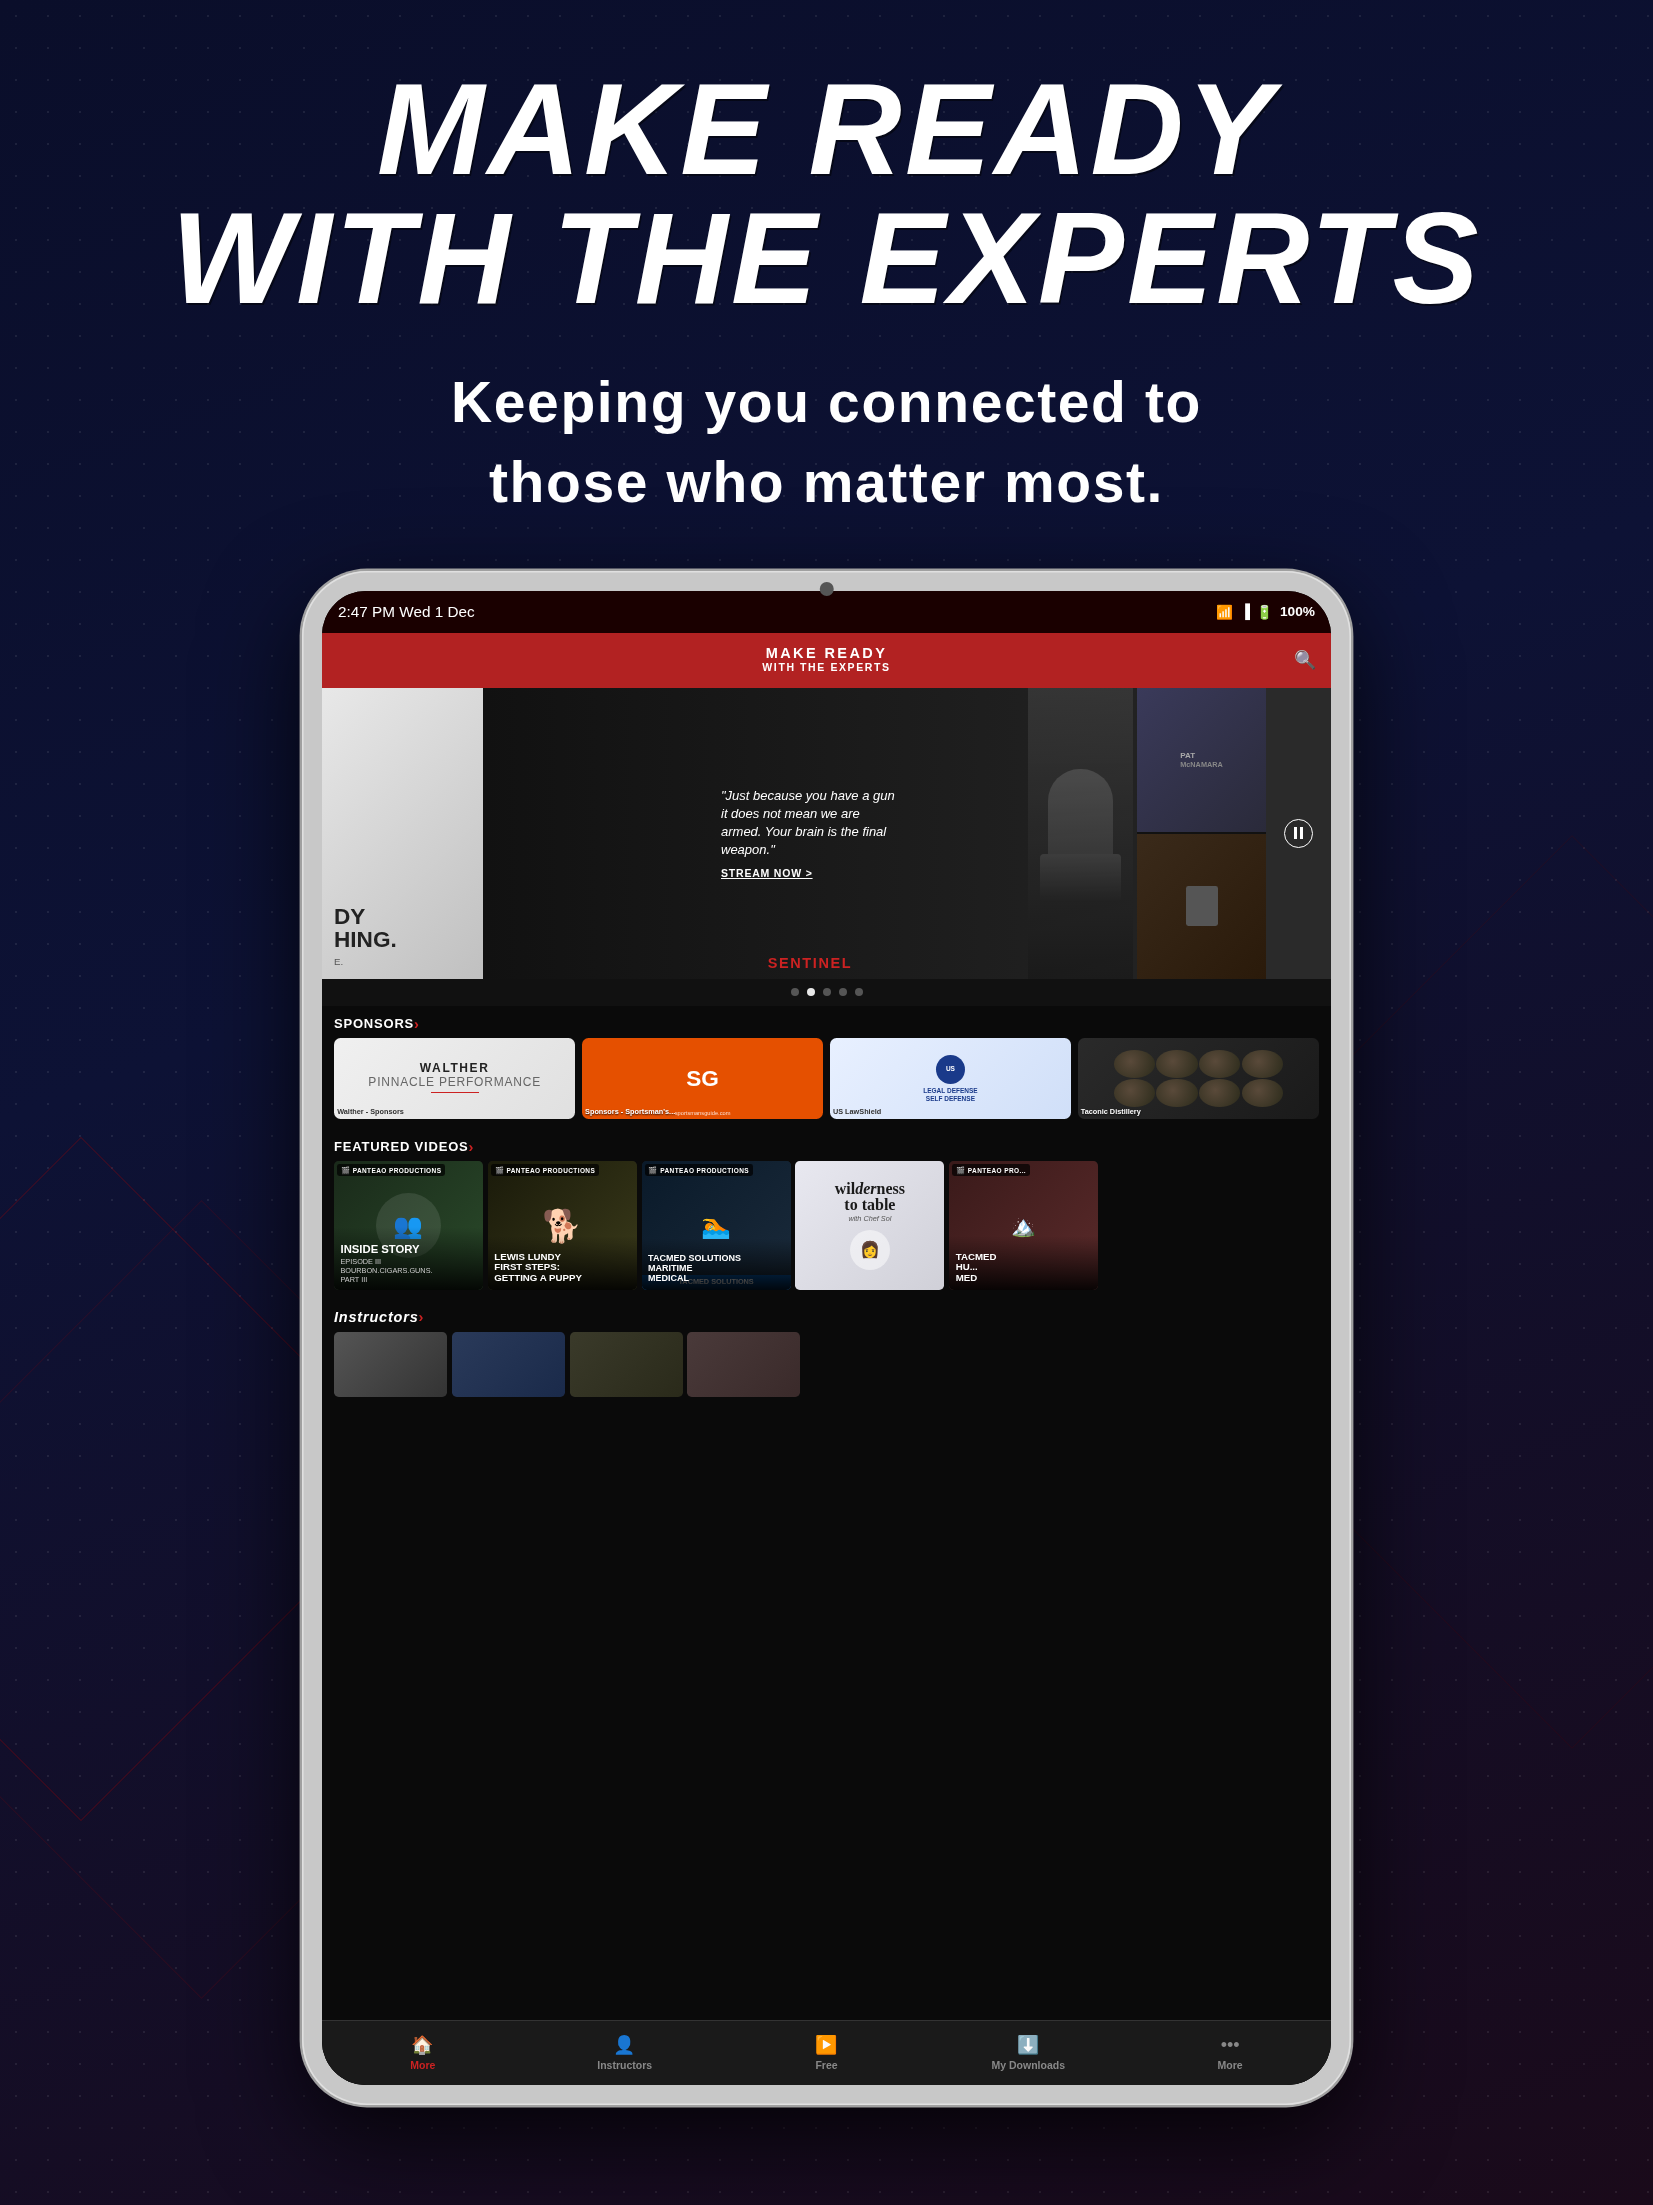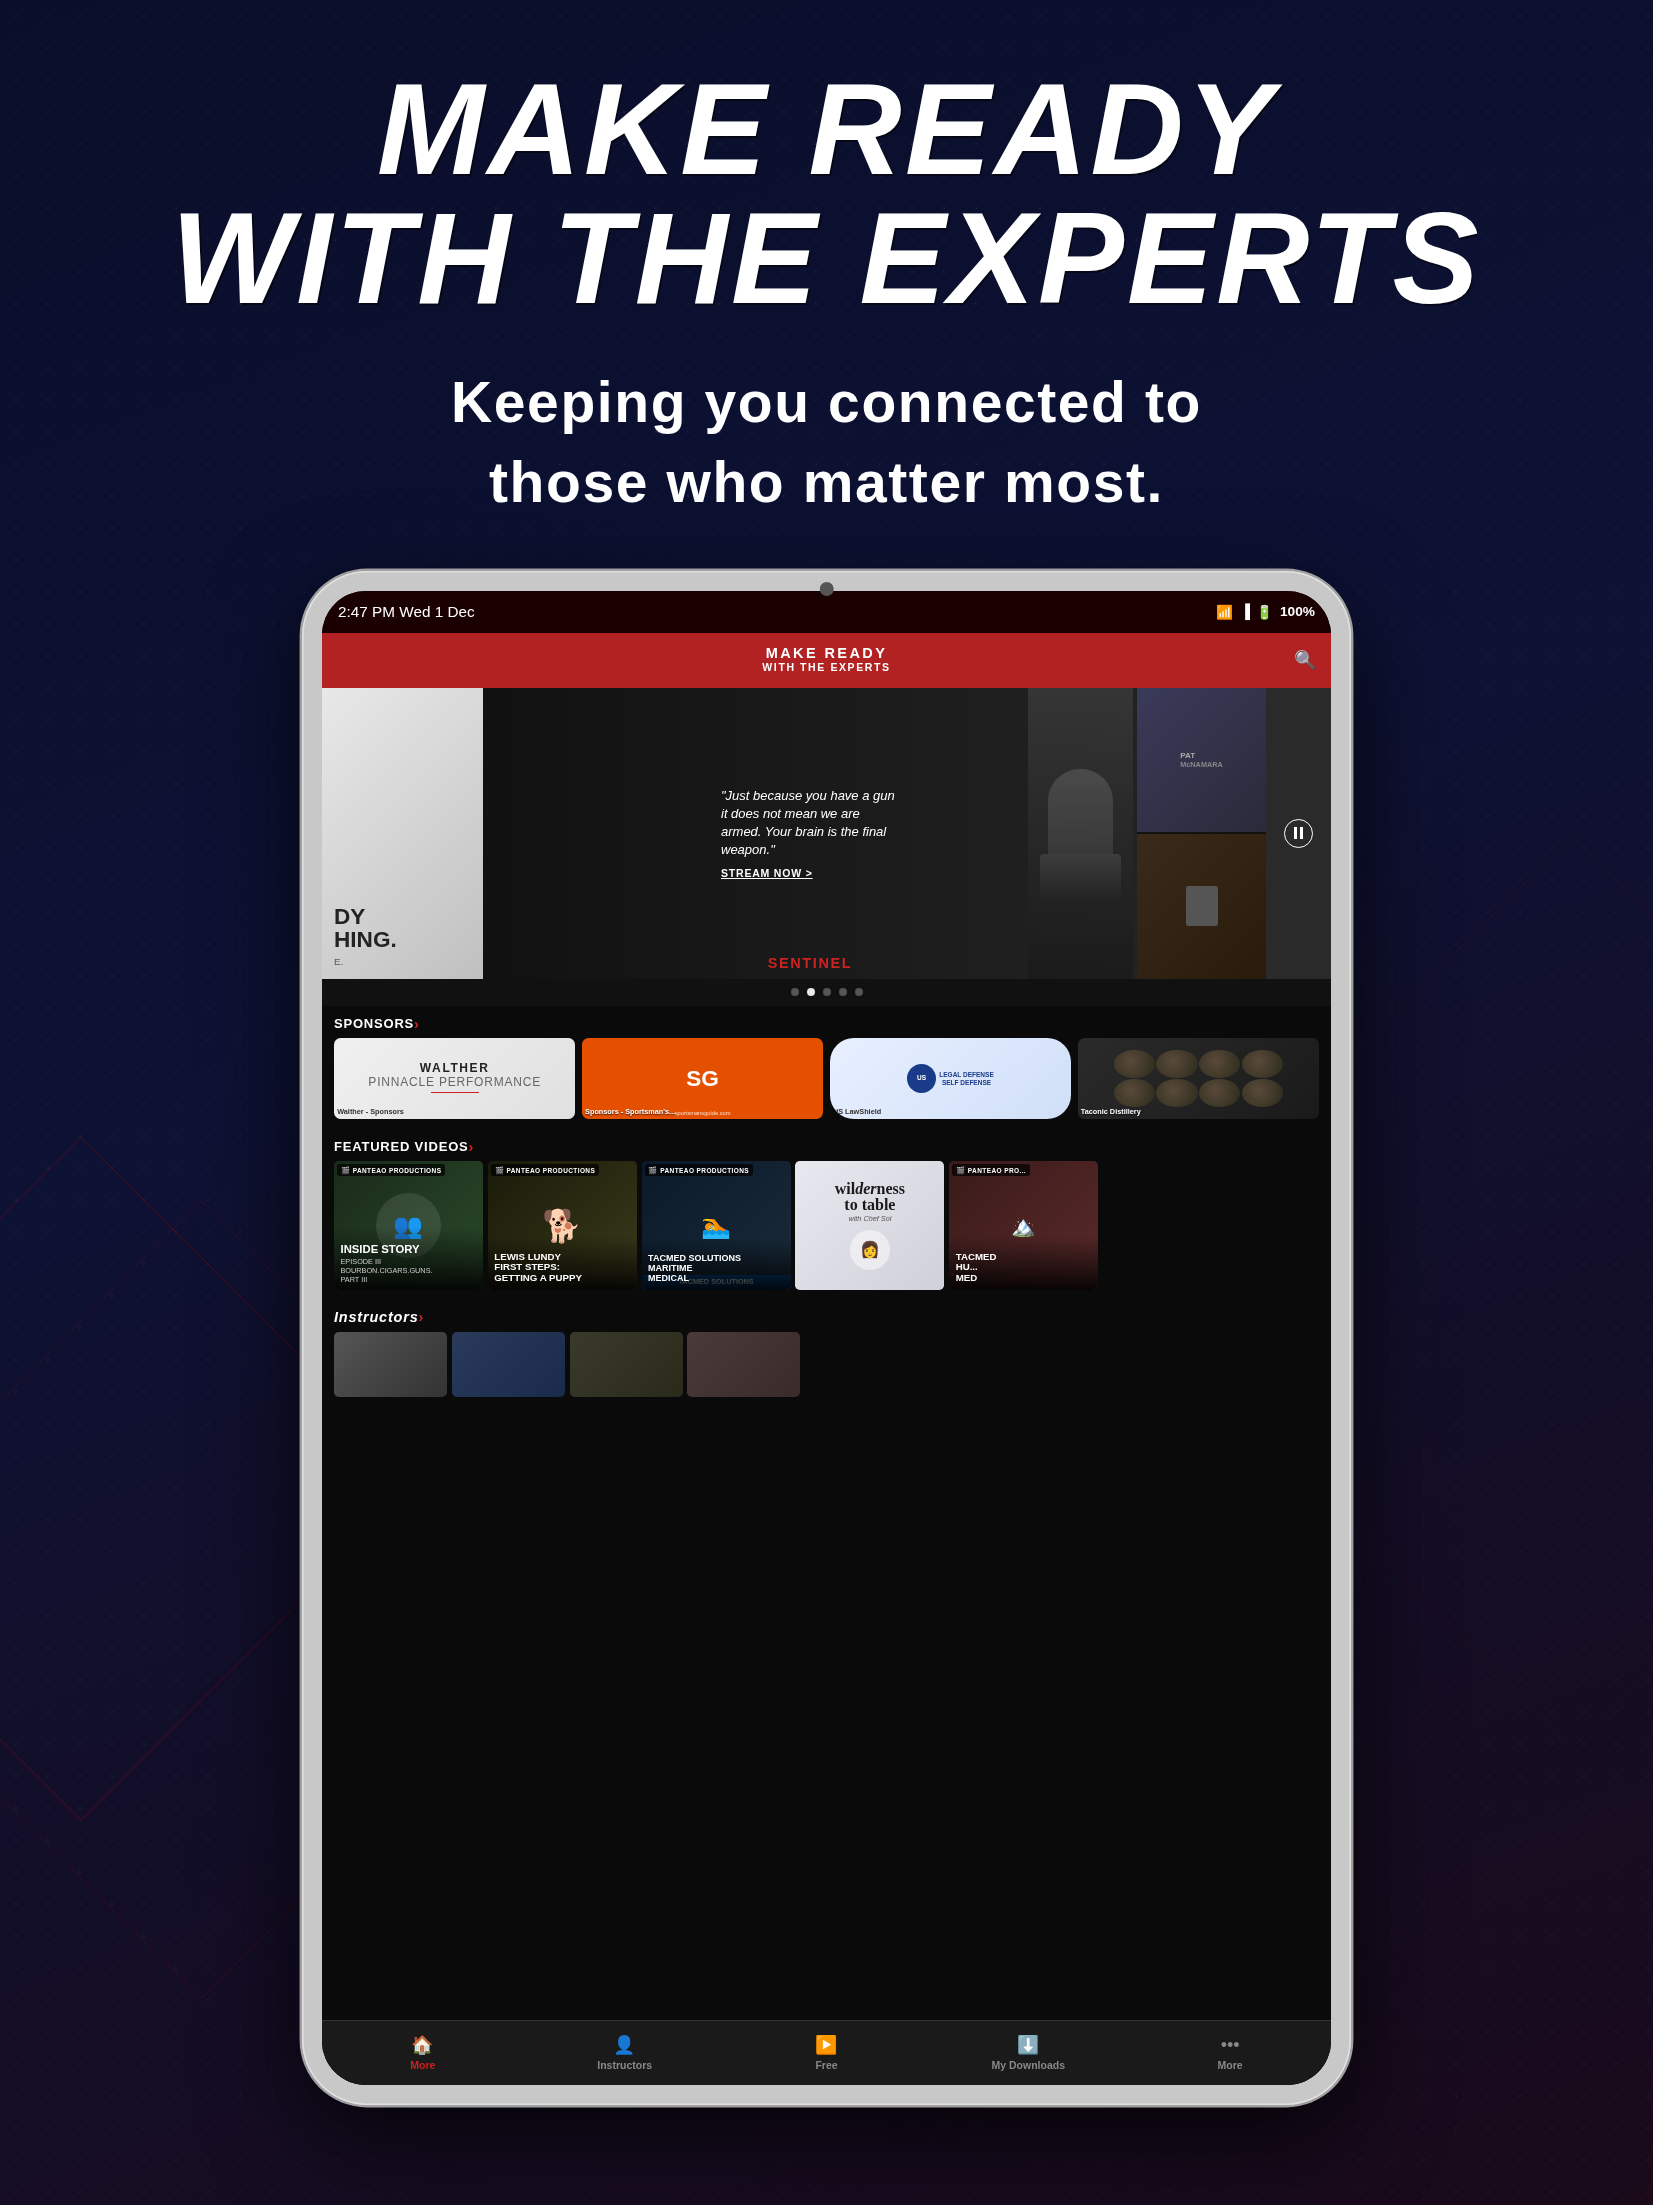--- a/index.html
+++ b/index.html
@@ -401,24 +401,24 @@
 
     .sponsor-sg-text {
       font-size: 22.6px;
       font-weight: 900;
       color: white;
     }
 
     .sponsor-lawshield {
       background: linear-gradient(135deg, #e8f0ff, #d0dff8);
       display: flex;
+      flex-direction: column;
       align-items: center;
       justify-content: center;
       gap: 3.2px;
-      border-radius: 24px;
     }
 
     .sponsor-lawshield-badge {
       width: 29px;
       height: 29px;
       background: #1a3a8a;
       border-radius: 50%;
       display: flex;
       align-items: center;
       justify-content: center;

